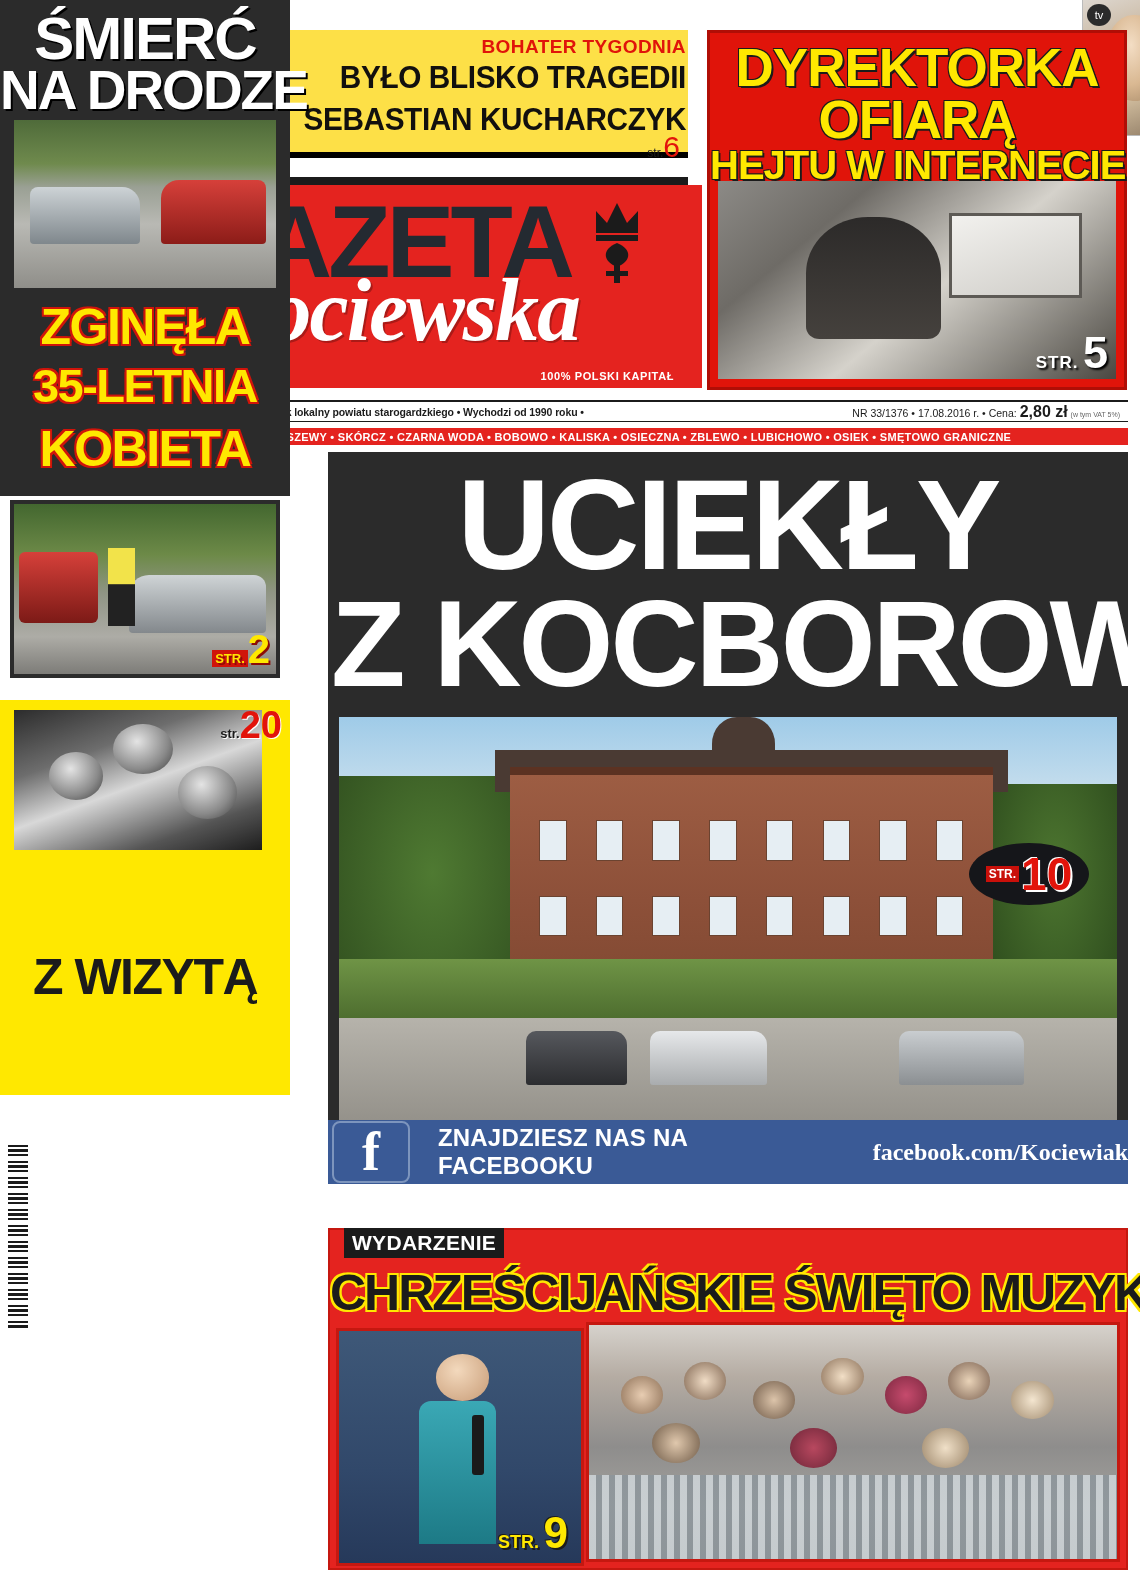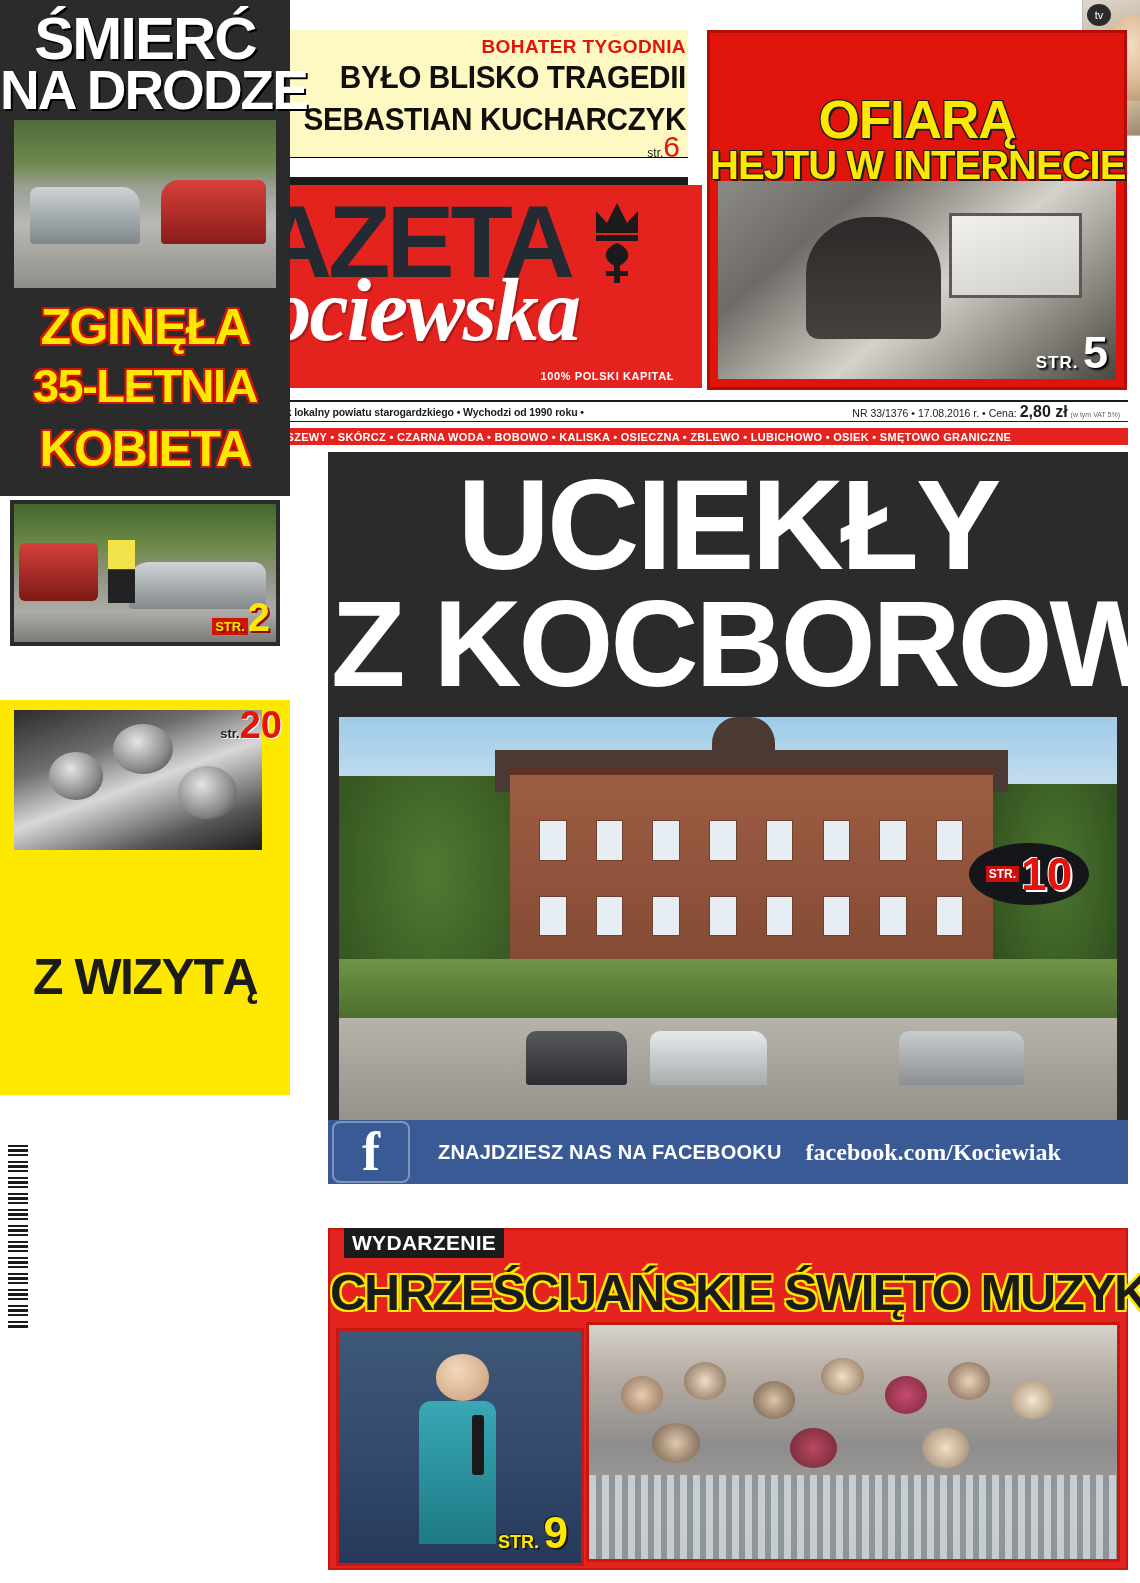--- a/index.html
+++ b/index.html
@@ -13,21 +13,21 @@
   .page { position:absolute; inset:0; }
 
   
   .abs { position:absolute; }
   .photo { background-size:cover; background-position:center; position:relative; overflow:hidden; }
 
   
   #top-strip { left:28px; top:30px; width:660px; height:140px; }
   #promo-hero-yellow {
     position:absolute; left:78px; top:0; width:582px; height:128px;
-    background:#fef9c3; border-bottom:1px solid #000000;
+    background:#fde047; border-bottom:6px solid #000000;
   }
   #promo-hero-photo {
     position:absolute; left:28px; top:0px; width:88px; height:150px;
     background:linear-gradient(150deg,#b9b3ac 0%,#8e857c 28%,#d9cfc3 48%,#6b5f54 70%,#3d342c 100%);
   }
   #promo-hero-photo:after{
     content:""; position:absolute; left:14px; top:22px; width:58px; height:66px;
     border-radius:50% 50% 45% 45%;
     background:radial-gradient(ellipse at 40% 38%, #e8d3bf 0%, #c9ab90 55%, #8d7258 100%);
   }
@@ -207,21 +207,21 @@
   .zginela-line{
     position:absolute; width:290px; text-align:center; color:#ffe800;
     font-weight:bold; letter-spacing:-1.5px; white-space:nowrap; font-size:50px;
     text-shadow:2px 2px 0 #d0140a,-2px -2px 0 #d0140a,2px -2px 0 #d0140a,-2px 2px 0 #d0140a;
   }
   #zg-l1{ top:2px; }
   #zg-l2{ top:62px; font-size:47px; }
   #zg-l3{ top:124px; }
 
   #crash-photo2{
-    position:absolute; left:10px; top:500px; width:270px; height:146px;
+    position:absolute; left:10px; top:500px; width:270px; height:178px;
     background:linear-gradient(180deg,#43672f 0%,#6d8a48 30%,#8f9484 52%,#adaca6 78%,#7d7c78 100%);
     border:4px solid #2b2b2b;
   }
   #crash-photo2 .c1{
     position:absolute; left:2%; top:28%; width:30%; height:42%;
     background:linear-gradient(180deg,#d6403a,#7c1a16); border-radius:6px;
   }
   #crash-photo2 .c2{
     position:absolute; right:4%; top:42%; width:52%; height:34%;
     background:linear-gradient(180deg,#cfd4d6,#83888c); border-radius:20px 12px 4px 4px;
@@ -338,21 +338,21 @@
   #fb-bar{
     left:328px; top:1120px; width:800px; height:64px; background:#3a5a96;
     display:flex; align-items:center;
   }
   #fb-icon{
     width:78px; height:62px; display:flex; align-items:center; justify-content:center;
     color:#fff; font-weight:bold; font-size:54px; font-family:"Liberation Serif", serif;
     background:#3a5a96; border:2px solid #7d95bd; border-radius:8px; margin-left:4px;
   }
   #fb-text{
-    color:#fff; font-weight:bold; font-size:20px; margin-left:28px; letter-spacing:.2px;
+    color:#fff; font-weight:bold; font-size:24px; margin-left:28px; letter-spacing:.2px;
   }
   #fb-url{
     color:#fff; font-weight:bold; font-size:24px; margin-left:24px;
     font-family:"Liberation Serif", serif;
   }
 
   
   #event-box{
     left:328px; top:1228px; width:800px; height:342px;
     background:#e4231f; border:2px solid #c51810;
@@ -429,20 +429,21 @@
   </div>
 
   <div id="tv-block">
     <div id="tv-cover">
       <div id="tv-logo">tv</div>
     </div>
 
   </div>
 
   <div id="hejt-box" class="abs">
+    <div class="hejt-line" id="hejt-l1">DYREKTORKA</div>
     <div class="hejt-line" id="hejt-l2">OFIARĄ</div>
     <div class="hejt-line" id="hejt-l3">HEJTU W INTERNECIE</div>
     <div id="hejt-photo"></div>
     <div id="hejt-str">
       <span class="s">STR.</span>
       <span class="n">5</span>
     </div>
   </div>
 
   <div id="kociewiak-vert" class="abs">

